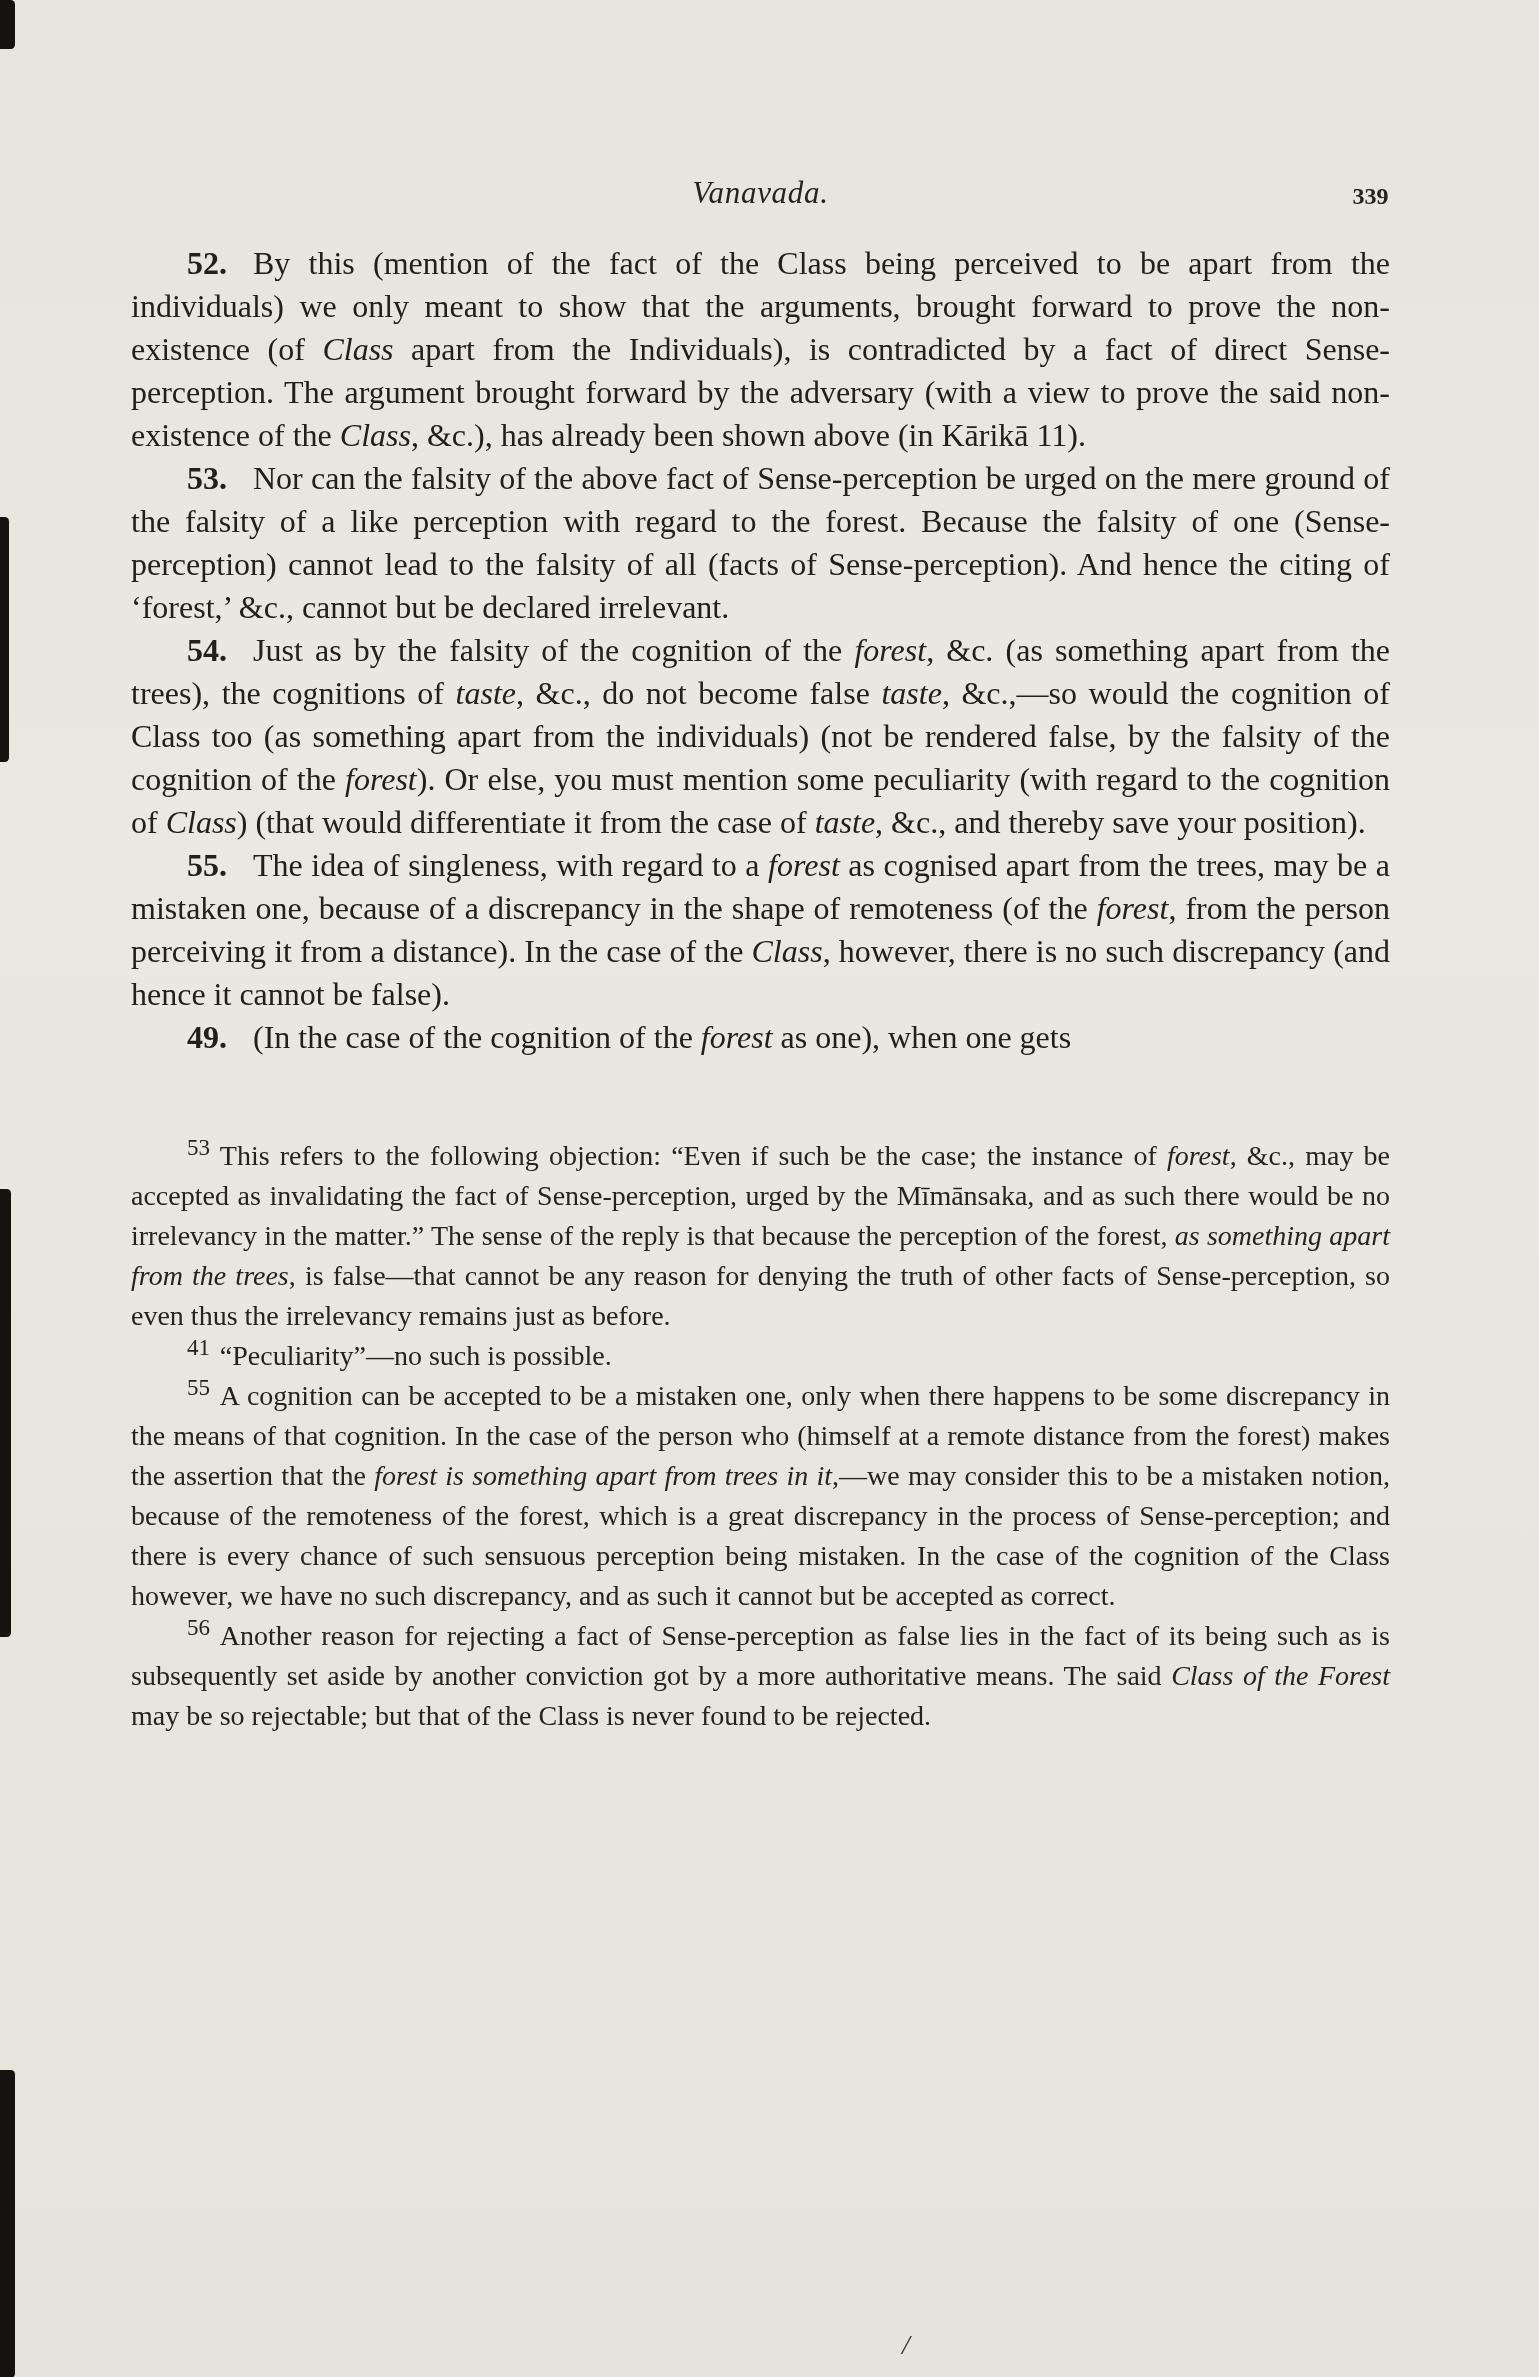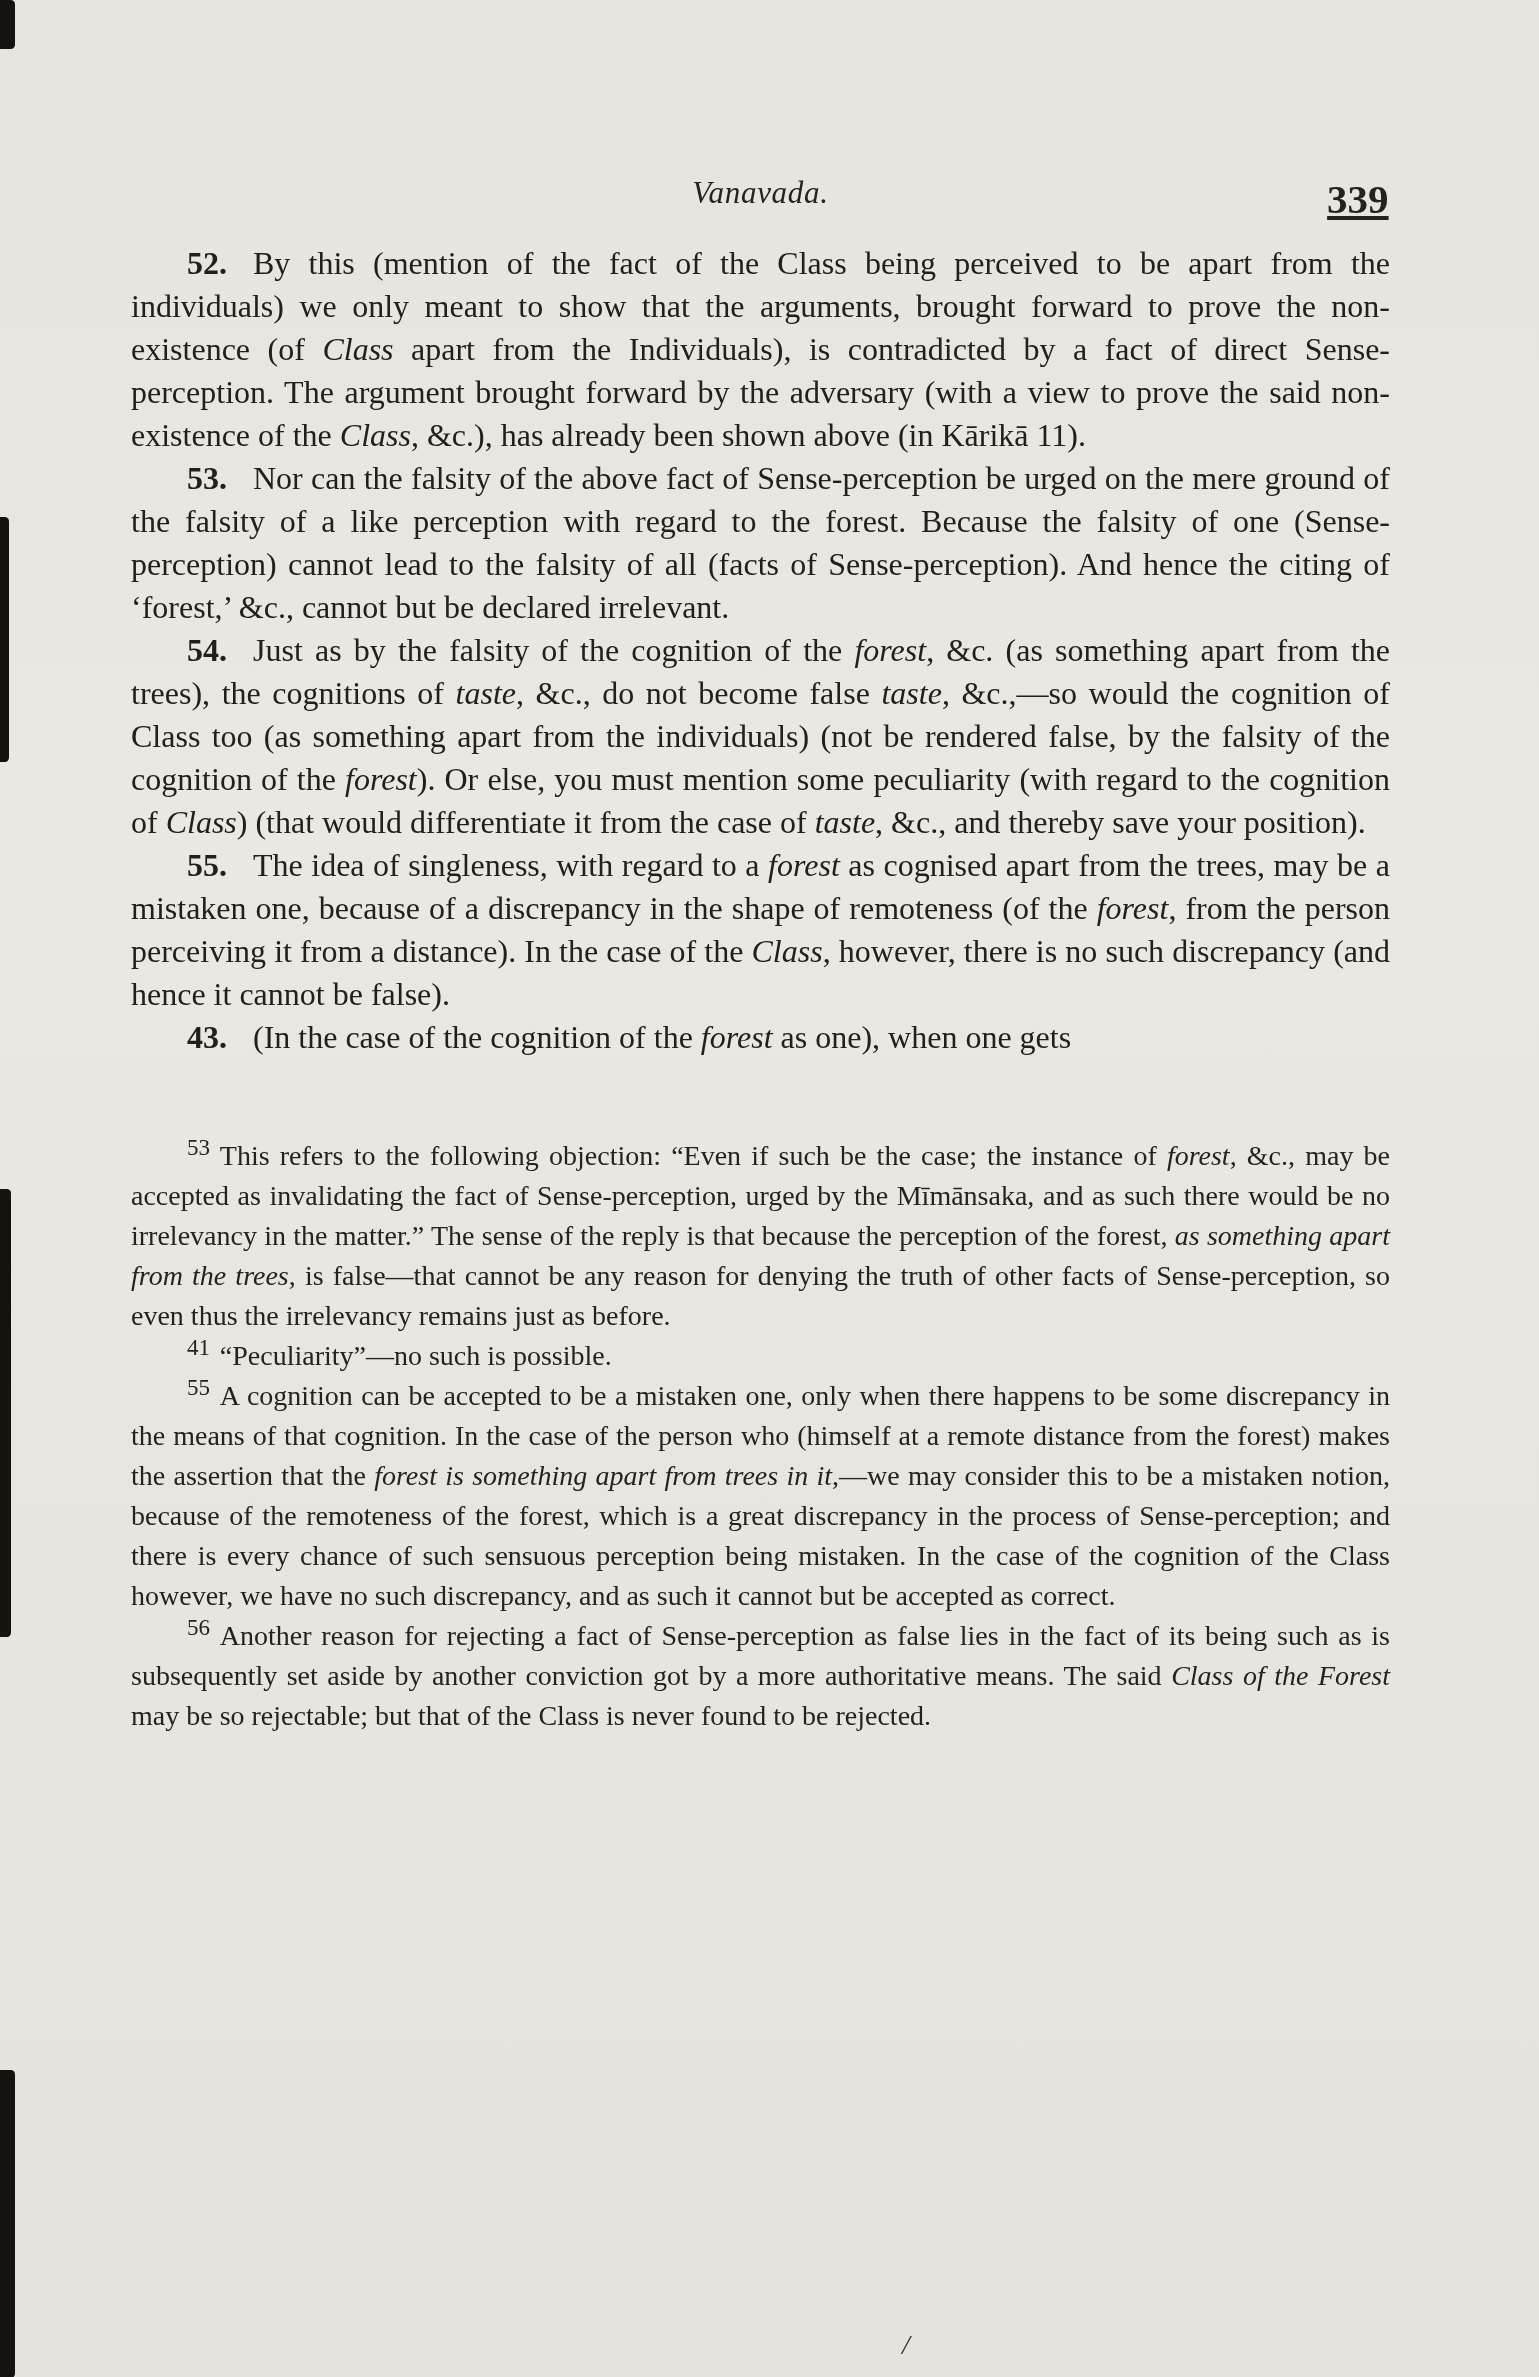--- a/index.html
+++ b/index.html
@@ -64,25 +64,24 @@
     text-align: center;
     font-style: italic;
     font-size: 31px;
     letter-spacing: 0.7px;
     color: #262220;
   }
 
   .page-number {
     position: absolute;
     right: 1.4px;
-    top: 0;
-    font-size: 41px;
+    top: 8px;
+    font-size: 24px;
     font-weight: bold;
     color: #262220;
-    text-decoration: underline;
   }
 
   .body-text { }
 
   .para {
     font-size: 32px;
     line-height: 43px;
     text-align: justify;
     text-indent: 56px;
     color: #242019;
@@ -129,21 +128,21 @@
     <div class="page-header">
       <div class="running-title">Vanavada.</div>
       <div class="page-number">339</div>
     </div>
 
     <div class="body-text">
       <p class="para"><span class="pnum">52.</span><span>By this (mention of the fact of the Class being perceived to be apart from the individuals) we only meant to show that the arguments, brought forward to prove the non-existence (of <i>Class</i> apart from the Individuals), is contradicted by a fact of direct Sense-perception. The argument brought forward by the adversary (with a view to prove the said non-existence of the <i>Class</i>, &amp;c.), has already been shown above (in Kārikā 11).</span></p>
       <p class="para"><span class="pnum">53.</span><span>Nor can the falsity of the above fact of Sense-perception be urged on the mere ground of the falsity of a like perception with regard to the forest. Because the falsity of one (Sense-perception) cannot lead to the falsity of all (facts of Sense-perception). And hence the citing of ‘forest,’ &amp;c., cannot but be declared irrelevant.</span></p>
       <p class="para"><span class="pnum">54.</span><span>Just as by the falsity of the cognition of the <i>forest</i>, &amp;c. (as something apart from the trees), the cognitions of <i>taste</i>, &amp;c., do not become false <i>taste</i>, &amp;c.,—so would the cognition of Class too (as something apart from the individuals) (not be rendered false, by the falsity of the cognition of the <i>forest</i>). Or else, you must mention some peculiarity (with regard to the cognition of <i>Class</i>) (that would differentiate it from the case of <i>taste</i>, &amp;c., and thereby save your position).</span></p>
       <p class="para"><span class="pnum">55.</span><span>The idea of singleness, with regard to a <i>forest</i> as cognised apart from the trees, may be a mistaken one, because of a discrepancy in the shape of remoteness (of the <i>forest</i>, from the person perceiving it from a distance). In the case of the <i>Class</i>, however, there is no such discrepancy (and hence it cannot be false).</span></p>
-      <p class="para"><span class="pnum">43.</span><span>(In the case of the cognition of the <i>forest</i> as one), when one gets</span></p>
+      <p class="para"><span class="pnum">49.</span><span>(In the case of the cognition of the <i>forest</i> as one), when one gets</span></p>
     </div>
 
     <div class="footnotes">
       <p class="footnote"><sup class="fnum">53</sup><span>This refers to the following objection: “Even if such be the case; the instance of <i>forest</i>, &amp;c., may be accepted as invalidating the fact of Sense-perception, urged by the Mīmānsaka, and as such there would be no irrelevancy in the matter.” The sense of the reply is that because the perception of the forest, <i>as something apart from the trees</i>, is false—that cannot be any reason for denying the truth of other facts of Sense-perception, so even thus the irrelevancy remains just as before.</span></p>
       <p class="footnote"><sup class="fnum">41</sup><span>“Peculiarity”—no such is possible.</span></p>
       <p class="footnote"><sup class="fnum">55</sup><span>A cognition can be accepted to be a mistaken one, only when there happens to be some discrepancy in the means of that cognition. In the case of the person who (himself at a remote distance from the forest) makes the assertion that the <i>forest is something apart from trees in it</i>,—we may consider this to be a mistaken notion, because of the remoteness of the forest, which is a great discrepancy in the process of Sense-perception; and there is every chance of such sensuous perception being mistaken. In the case of the cognition of the Class however, we have no such discrepancy, and as such it cannot but be accepted as correct.</span></p>
       <p class="footnote"><sup class="fnum">56</sup><span>Another reason for rejecting a fact of Sense-perception as false lies in the fact of its being such as is subsequently set aside by another conviction got by a more authoritative means. The said <i>Class of the Forest</i> may be so rejectable; but that of the Class is never found to be rejected.</span></p>
     </div>
 
   </div>

